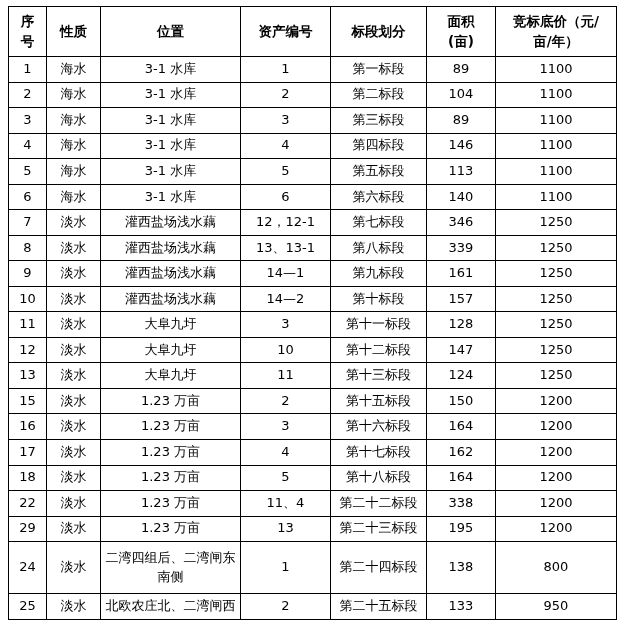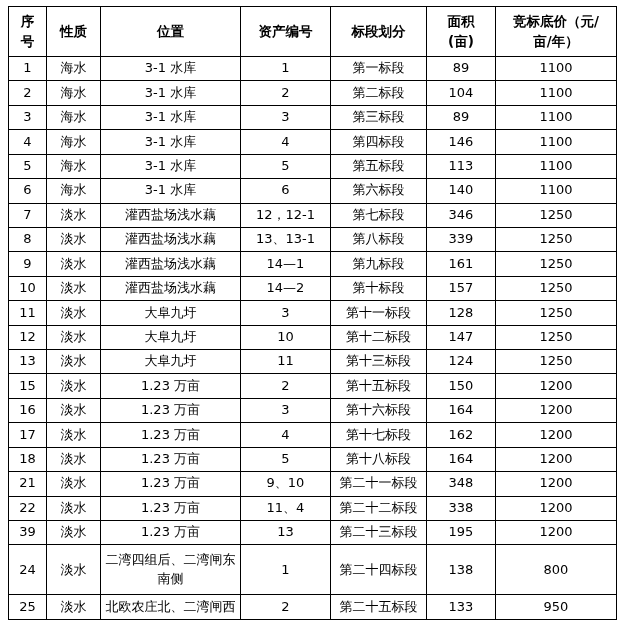--- a/index.html
+++ b/index.html
@@ -226,39 +226,30 @@
         <tr>
           <td>18</td>
           <td>淡水</td>
           <td>1.23 万亩</td>
           <td>5</td>
           <td>第十八标段</td>
           <td>164</td>
           <td>1200</td>
         </tr>
         <tr>
-          <td>21</td>
-          <td>淡水</td>
-          <td>1.23 万亩</td>
-          <td>9、10</td>
-          <td>第二十一标段</td>
-          <td>348</td>
-          <td>1200</td>
-        </tr>
-        <tr>
           <td>22</td>
           <td>淡水</td>
           <td>1.23 万亩</td>
           <td>11、4</td>
           <td>第二十二标段</td>
           <td>338</td>
           <td>1200</td>
         </tr>
         <tr>
-          <td>39</td>
+          <td>29</td>
           <td>淡水</td>
           <td>1.23 万亩</td>
           <td>13</td>
           <td>第二十三标段</td>
           <td>195</td>
           <td>1200</td>
         </tr>
         <tr class="tall">
           <td>24</td>
           <td>淡水</td>

